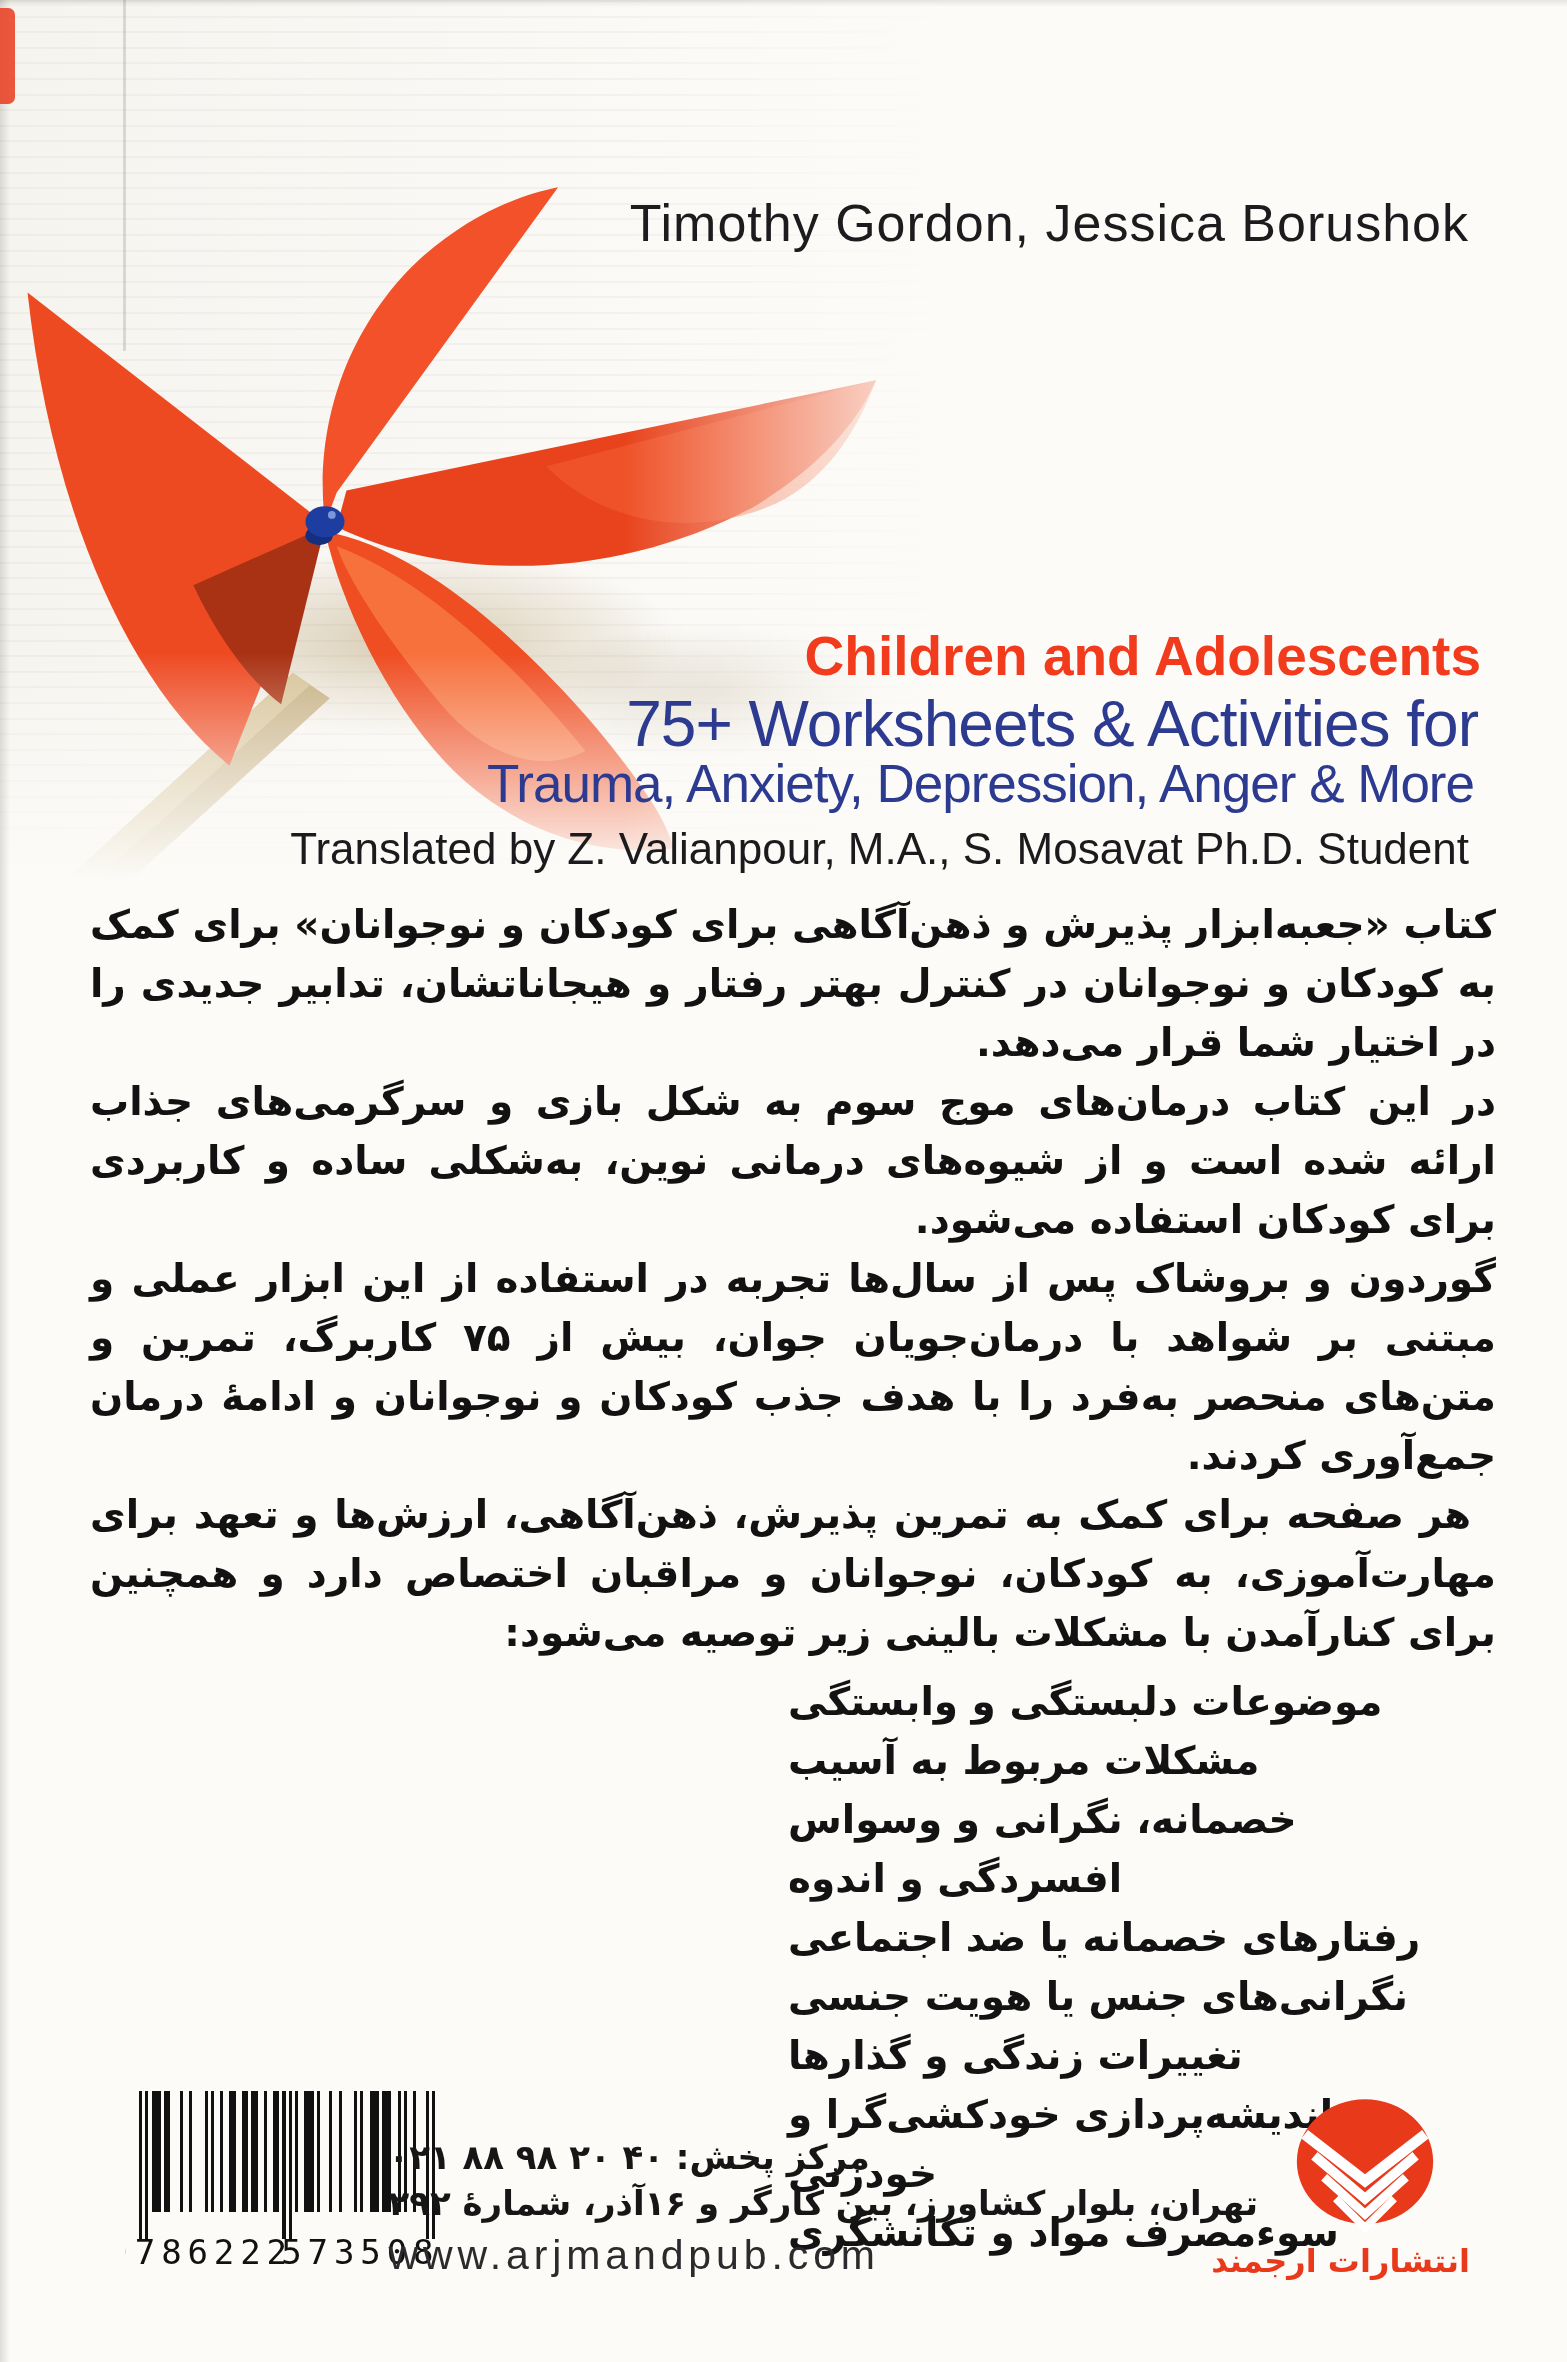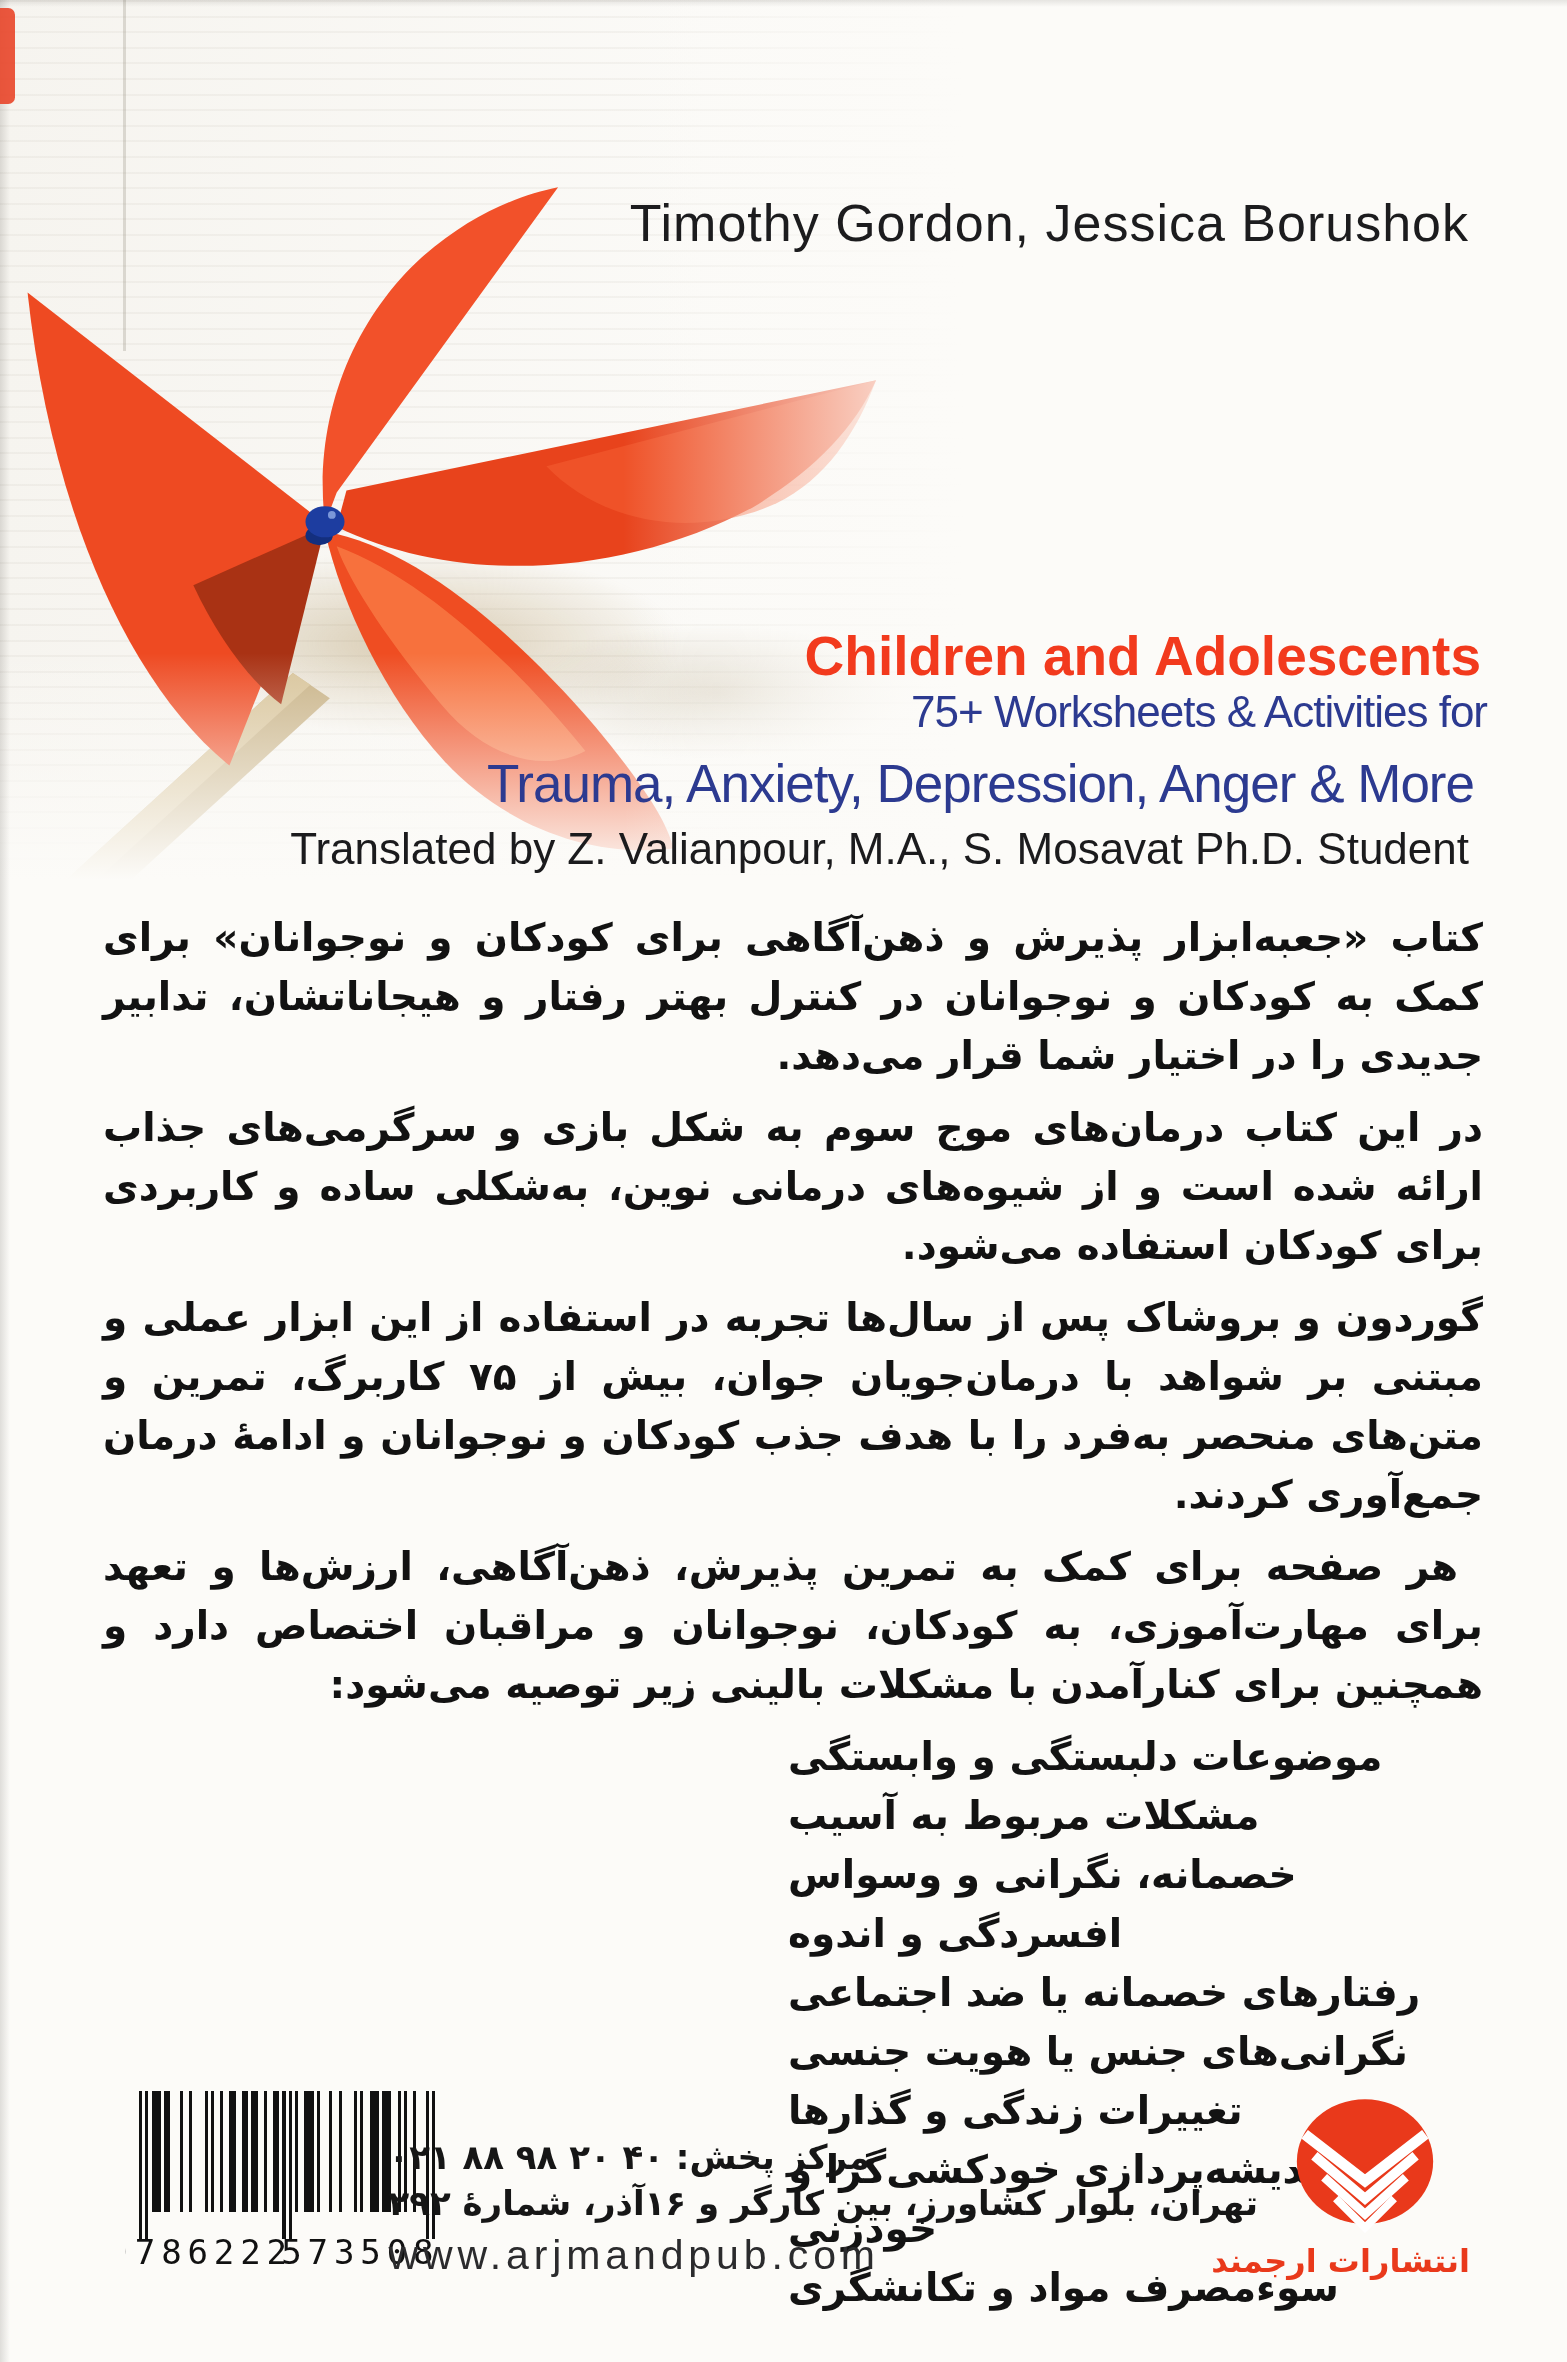--- a/index.html
+++ b/index.html
@@ -27,27 +27,27 @@
   .scan-edge-left{position:absolute;left:0;top:0;width:9.8px;height:100%;
     background:linear-gradient(90deg, rgba(70,66,60,0.16), rgba(70,66,60,0));}
   .scan-edge-top{position:absolute;left:0;top:0;width:100%;height:6.8px;
     background:linear-gradient(180deg, rgba(70,66,60,0.12), rgba(70,66,60,0));}
   
   .authors{position:absolute;right:98px;top:193px;font-size:52px;letter-spacing:1px;color:#1c1c1e;}
   .title{position:absolute;left:722px;top:261px;font-size:103px;font-weight:bold;
     color:#18181b;line-height:116px;letter-spacing:-2px;white-space:nowrap;}
   .title .light{font-weight:400;letter-spacing:-1px;}
   .subtitle-children{position:absolute;right:86px;top:624px;font-size:55px;font-weight:bold;color:#f23a1d;white-space:nowrap;}
-  .subtitle-blue-1{position:absolute;right:80px;top:687px;font-size:44px;color:#2c3a90;letter-spacing:-1px;white-space:nowrap;}
+  .subtitle-blue-1{position:absolute;right:89px;top:687px;font-size:64px;color:#2c3a90;letter-spacing:-1px;white-space:nowrap;}
   .subtitle-blue-2{position:absolute;right:93px;top:753px;font-size:53px;color:#2c3a90;letter-spacing:-1px;white-space:nowrap;}
   .translated{position:absolute;right:98px;top:824px;font-size:44px;color:#1b1b1d;white-space:nowrap;}
   
   .content{position:absolute;left:90px;top:895px;width:1406px;
     font-family:"DejaVu Sans",sans-serif;color:#121212;}
-  .fa-para{margin:13px;font-size:39px;font-weight:bold;line-height:59px;text-align:justify;}
+  .fa-para{margin:0;font-size:39px;font-weight:bold;line-height:59px;text-align:justify;}
   .fa-paras .fa-para:last-child{text-indent:25px;}
   .topics{width:706px;margin:9.8px 2px 0 auto;text-align:left;}
   .topic-item{font-size:39px;font-weight:bold;line-height:59px;color:#131313;}
   
   .barcode-block{position:absolute;left:125px;top:2087px;width:332px;height:185px;background:transparent;}
   .contact{position:absolute;right:309px;top:2134px;direction:rtl;text-align:left;
     font-family:"DejaVu Sans",sans-serif;color:#161616;}
   .contact-line{font-size:34px;font-weight:bold;line-height:46px;white-space:nowrap;}
   .website{direction:ltr;font-family:"Liberation Sans",sans-serif;font-size:41px;font-weight:500;
     letter-spacing:4.9px;color:#2b2b2d;margin-top:5.9px;white-space:nowrap;}

